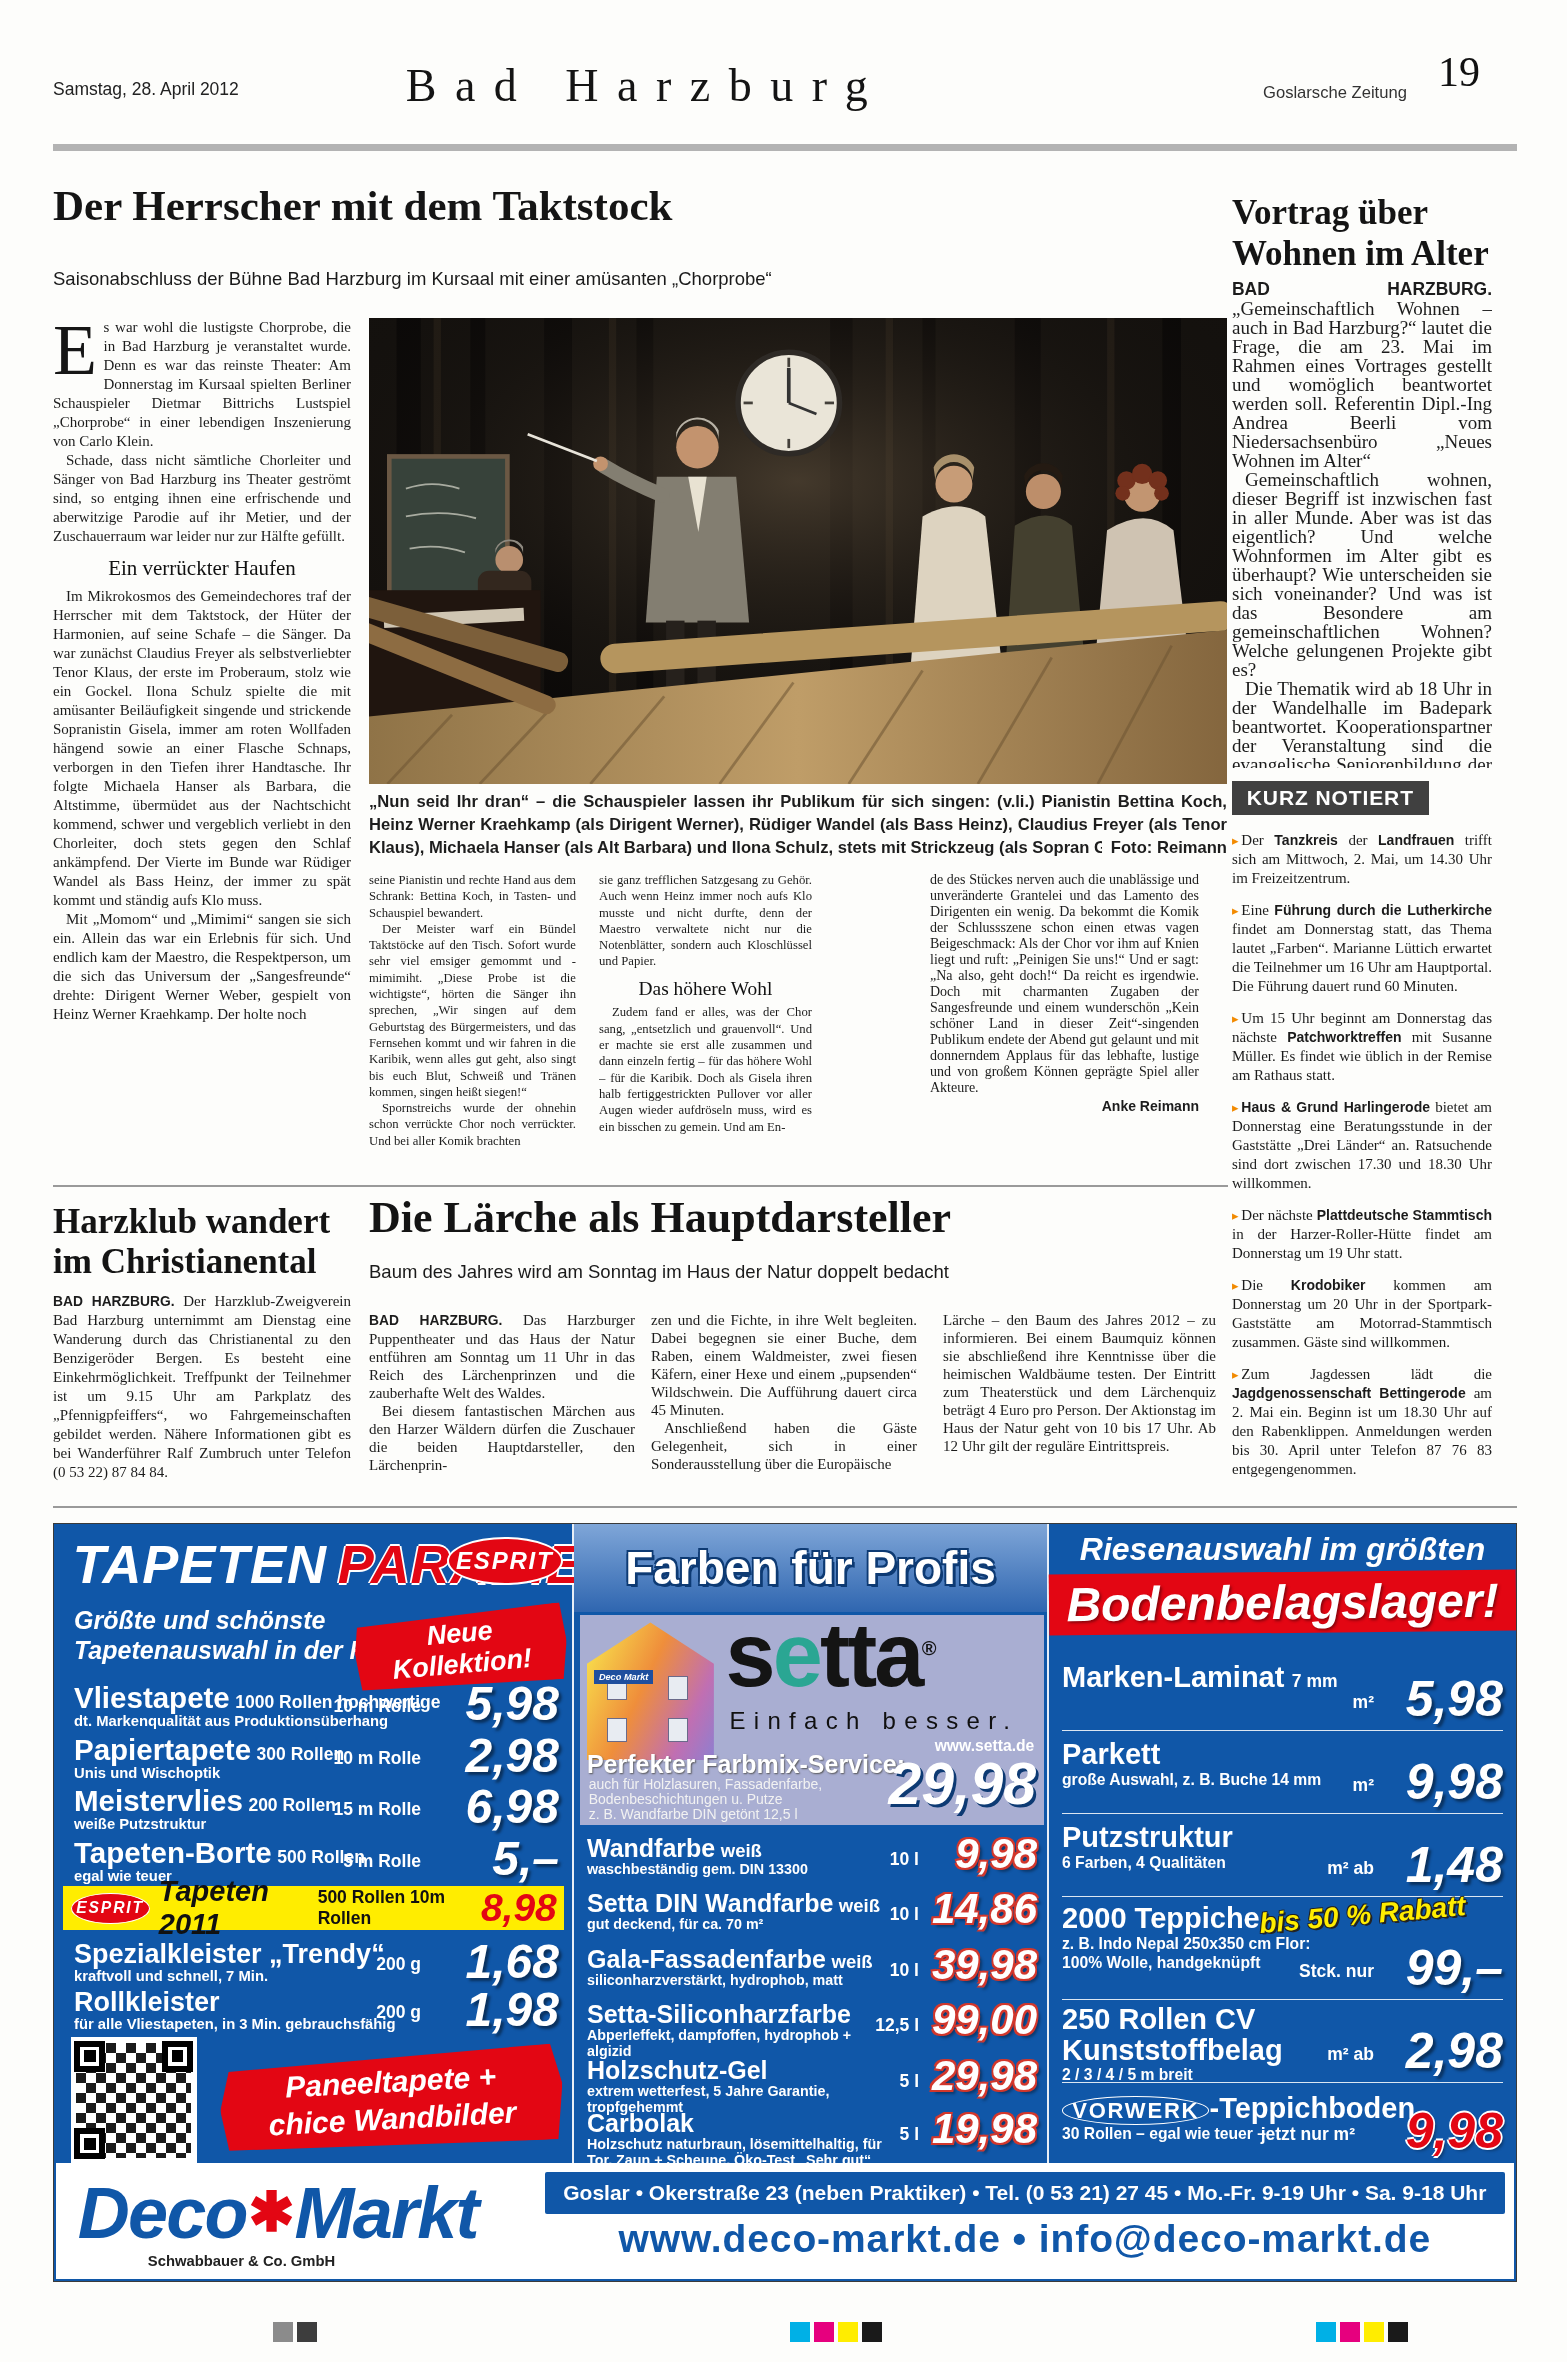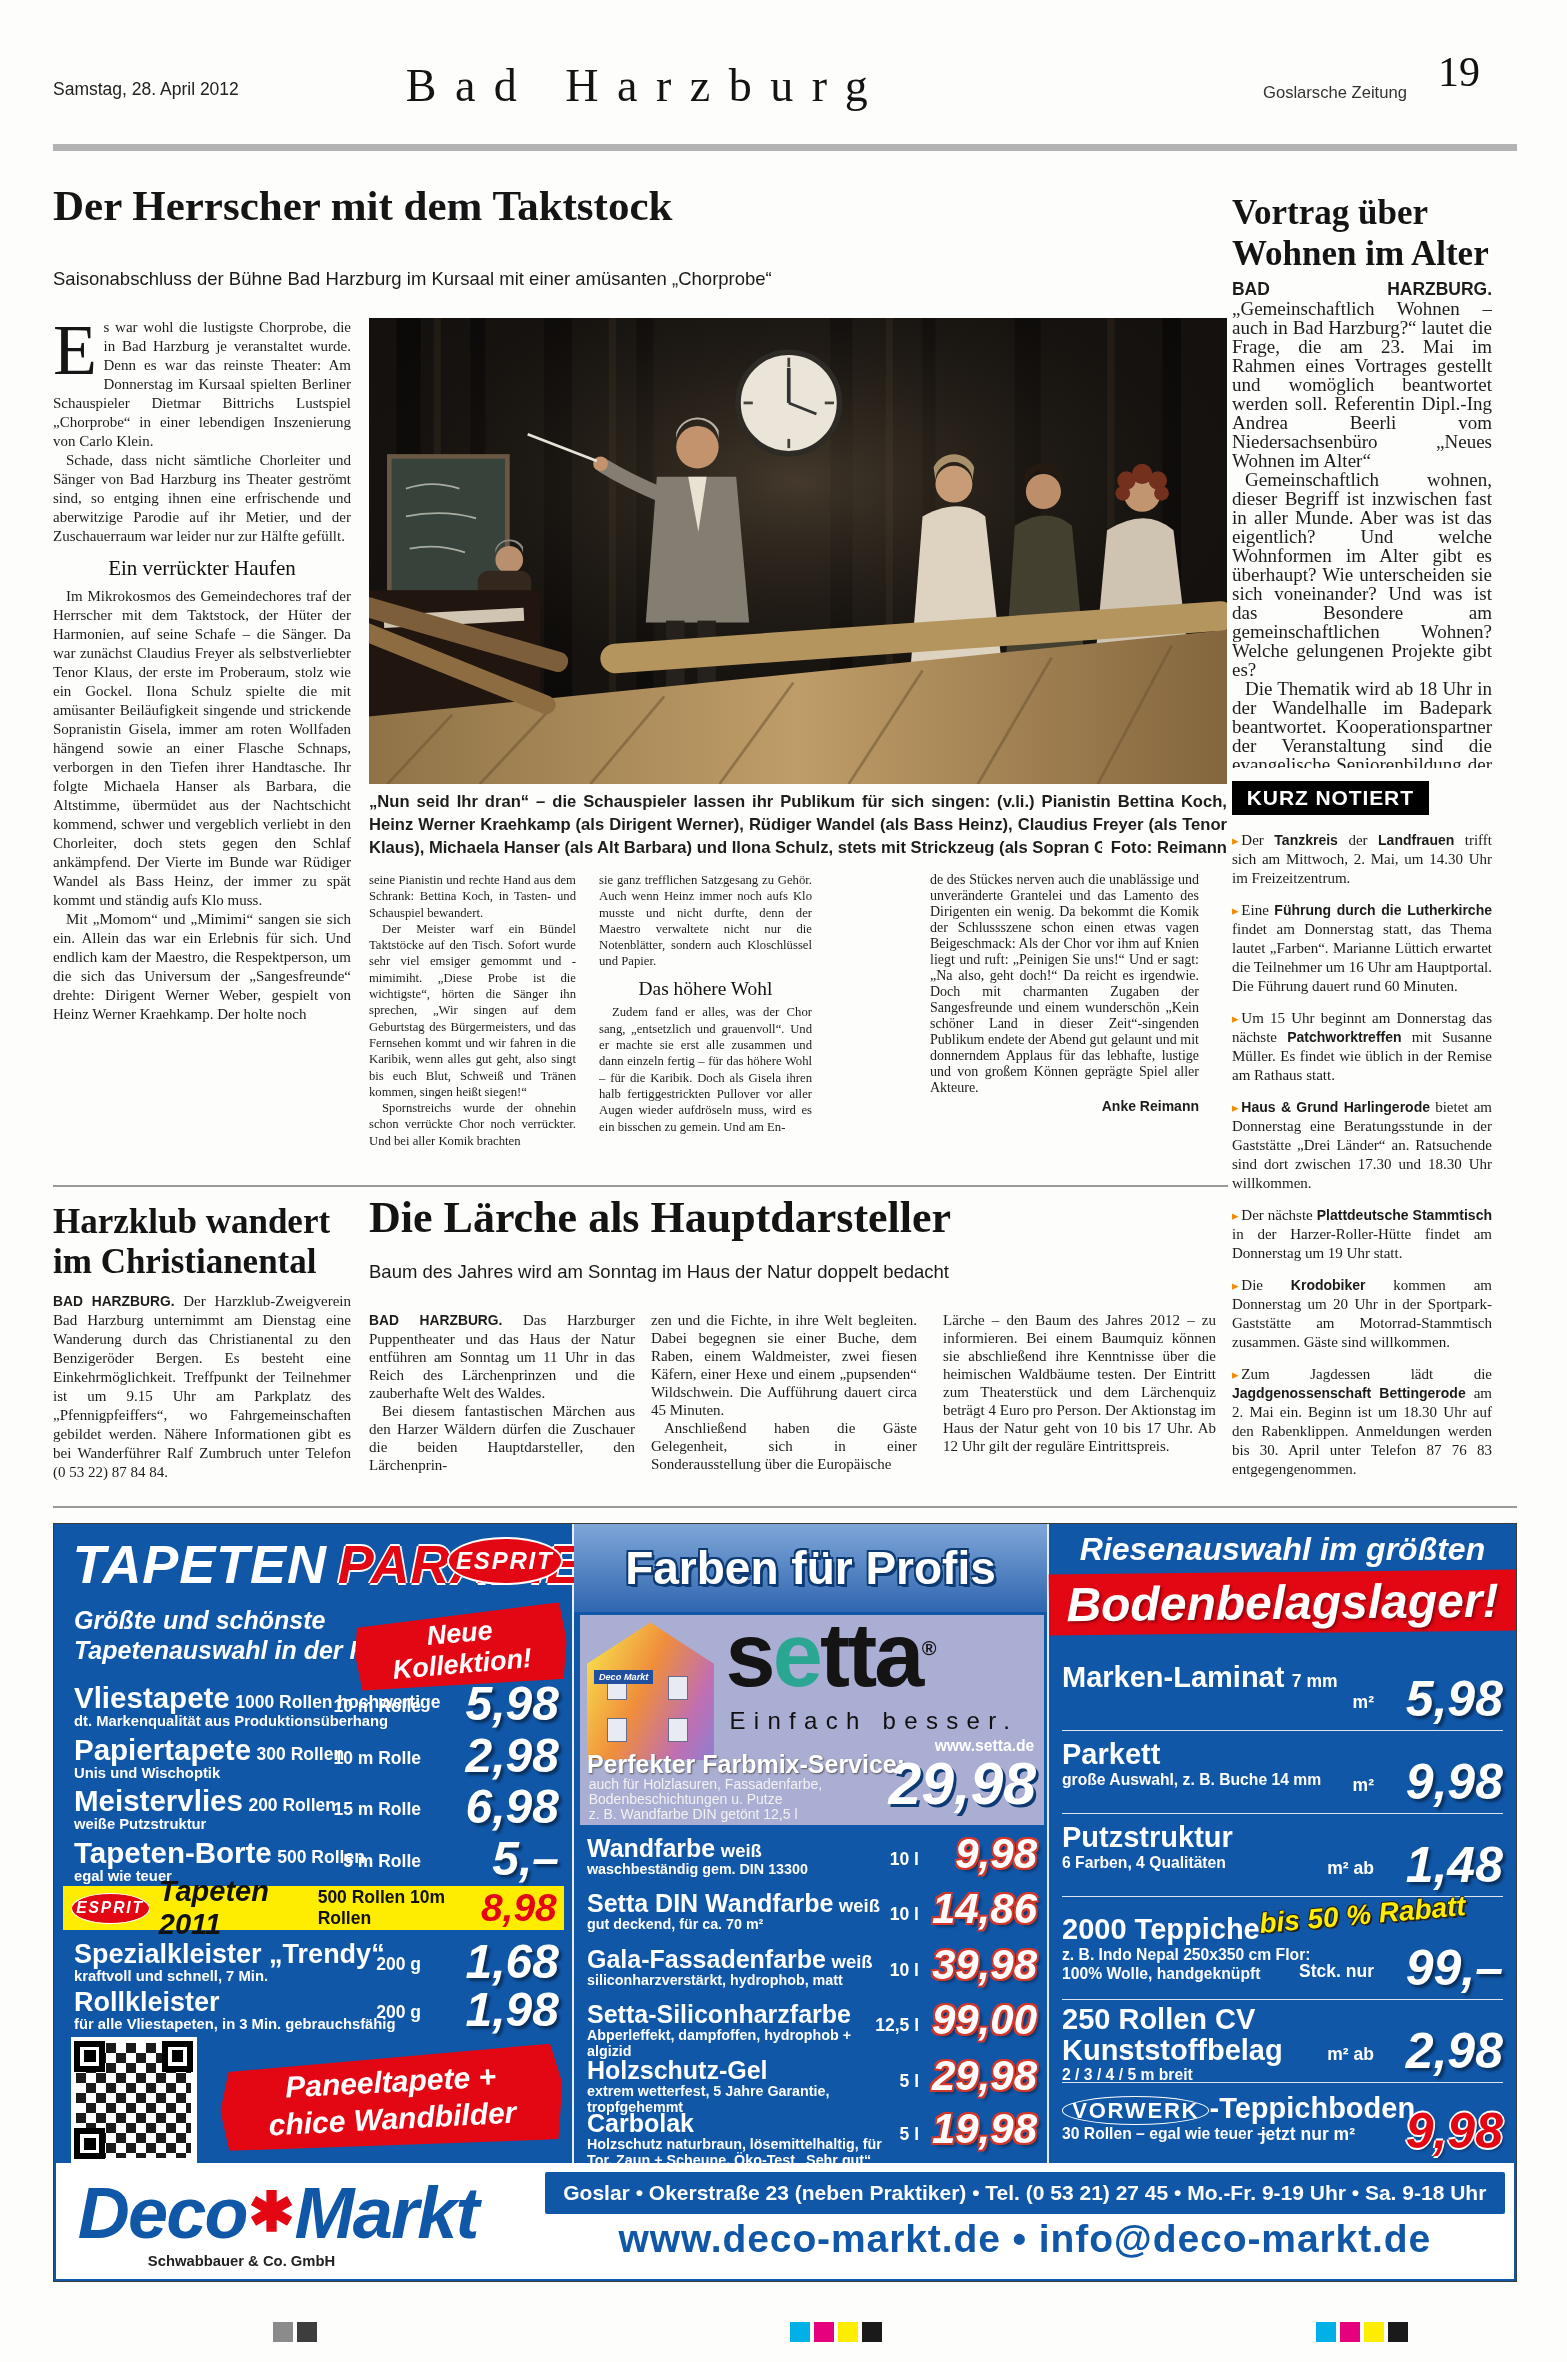--- a/index.html
+++ b/index.html
@@ -45,21 +45,21 @@
   .la-head { left:369px; top:1192px; width:904px; font-size:44px; font-weight:bold; font-family:"Liberation Serif",serif; color:#141414; }
   .la-deck { left:369px; top:1261px; width:831px; font-size:18.5px; color:#1a1a1a; }
   .la-col { top:1311px; height:185px; font-size:15px; line-height:18px; }
   .la-c1 { left:369px;  width:266px; }
   .la-c2 { left:651px;  width:266px; }
   .la-c3 { left:943px; width:273px; }
 
   
   .sb-head { left:1232px; top:192px; width:277px; font-size:35px; line-height:41px; font-weight:bold; font-family:"Liberation Serif",serif; color:#141414; }
   .sb-body { left:1232px; top:279px; width:260px; height:489px; font-size:19px; line-height:19px; }
-  .kn-badge { left:1232px; top:781px; background:#000000; color:#fff; font-weight:bold; font-size:21px; padding:4.6px 14.8px 5.5px; letter-spacing:0.9px;text-align:center; }
+  .kn-badge { left:1232px; top:781px; background:#404040; color:#fff; font-weight:bold; font-size:21px; padding:4.6px 14.8px 5.5px; letter-spacing:0.9px;text-align:center; }
   .kn-list { left:1232px; top:831px; width:260px; height:670px; font-size:15px; line-height:19px; overflow:hidden; font-family:"Liberation Serif",serif; text-align:justify; }
   .kn-item { margin-bottom:13px; }
   .kn-arrow { color:#f28a00; font-size:13px; margin-right:2.8px; }
   .kn-bold { font-family:"Liberation Sans",sans-serif; font-weight:bold; font-size:14px; }
 
   
   .ad { left:53px; top:1523px; width:1464px; height:759px; background:#1057a8; border:1.8px solid #3a3a3a; overflow:hidden; }
   .ad-left  { position:absolute; left:0; top:0; width:520px; height:639px; border-right:2.8px solid #e8eef6; }
   .ad-mid   { position:absolute; left:520px; top:0; width:475px; height:639px; border-right:2.8px solid #e8eef6; }
   .ad-right { position:absolute; left:995px; top:0; width:467px; height:639px; }
@@ -453,21 +453,21 @@
         <div class="rp-unit">m²</div>
           <div class="rp-price">9,98</div>
       </div>
       <div class="rp-item" style="top:290px; height:83px">
         <div style="margin-top:7.4px"><span class="rp-name">Putzstruktur</span></div>
         <div class="rp-desc">6 Farben, 4 Qualitäten</div>
         <div class="rp-unit">m² ab</div>
           <div class="rp-price">1,48</div>
       </div>
       <div class="rp-item" style="top:373px; height:103px">
-        <div style="margin-top:16px"><span class="rp-name">2000 Teppiche</span></div>
+        <div style="margin-top:5px"><span class="rp-name">2000 Teppiche</span></div>
         <div class="rp-desc" style="width:277px">z. B. Indo Nepal 250x350 cm Flor: 100% Wolle, handgeknüpft</div>
         <div class="rp-badge">bis 50 % Rabatt</div>
         <div class="rp-unit">Stck. nur</div>
           <div class="rp-price">99,–</div>
       </div>
       <div class="rp-item" style="top:476px; height:83px">
         <div style="margin-top:3.7px; width:305px"><span class="rp-name" style="line-height:31px">250 Rollen CV Kunststoffbelag</span></div>
         <div class="rp-desc">2 / 3 / 4 / 5 m breit</div>
         <div class="rp-unit">m² ab</div>
           <div class="rp-price">2,98</div>

